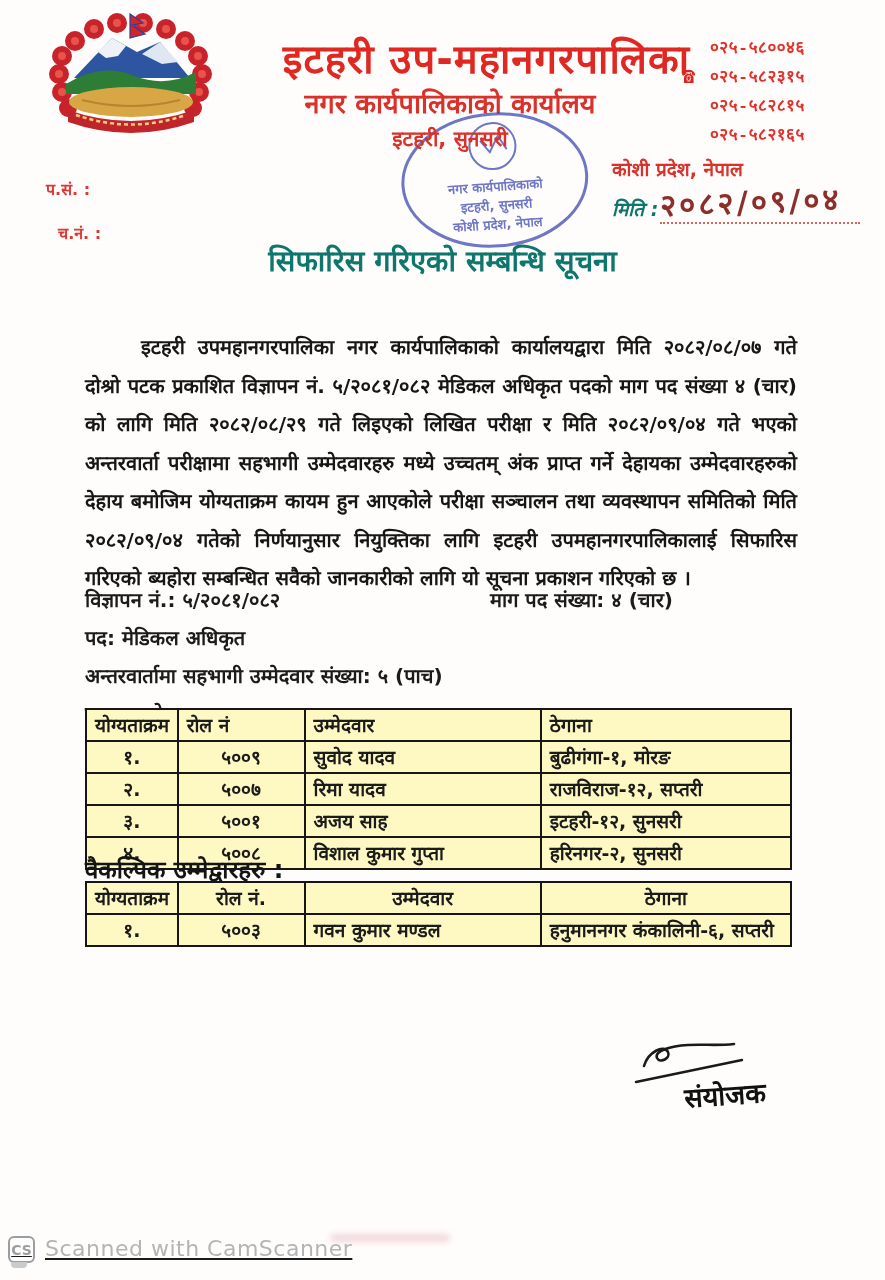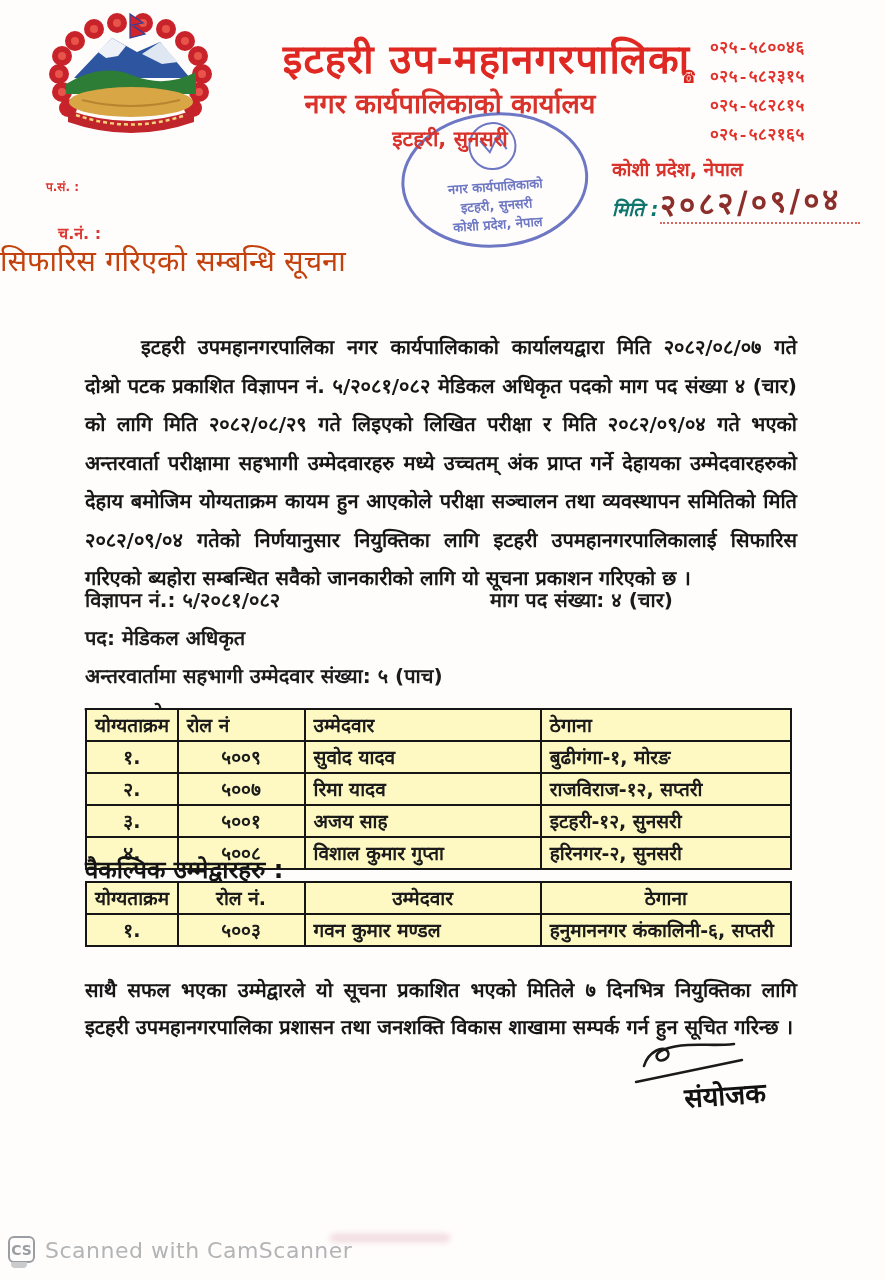--- a/index.html
+++ b/index.html
@@ -29,26 +29,26 @@
   .phone-icon { width:28px; font-size:22px; color:#d8261f; }
   .phone-num { font-size:17px; font-weight:bold; color:#e0322b; letter-spacing:.5px; }
   .province { position:absolute; left:612px; top:156px; font-size:19px; font-weight:bold; color:#d8322b; }
   .date-row { position:absolute; left:612px; top:196px; width:262px; }
   .date-label { font-size:19px; font-weight:bold; color:#0f766e;font-style:italic; }
   .date-dots { position:absolute; left:48px; top:26px; width:200px; border-bottom:2px dotted #d8655e; }
   .date-value {
     position:absolute; left:48px; top:-16px; font-size:31px; font-weight:bold;
     color:#8c2f2b; transform:rotate(-2deg); letter-spacing:3px; white-space:nowrap;
   }
-  .ref-no { position:absolute; left:46px; top:178px; font-size:12px; font-weight:bold; color:#da3a33; }
+  .ref-no { position:absolute; left:46px; top:178px; font-size:16px; font-weight:bold; color:#da3a33; }
   .ch-no  { position:absolute; left:46px; top:222px; font-size:16px; font-weight:bold; color:#da3a33;margin-left:12px; }
   
   .doc-title {
-    position:absolute; left:0; top:240px; width:885px; text-align:left;
-    font-size:29px; font-weight:normal; color:#c2410c;
+    position:absolute; left:0; top:240px; width:885px; text-align:center;
+    font-size:29px; font-weight:bold; color:#0f766e;
   }
   .body-para {
     position:absolute; left:85px; top:328px; width:712px;
     font-size:20px; font-weight:600; line-height:38.5px;
     text-align:justify; text-indent:56px; color:#161616;
   }
   .details { position:absolute; left:85px; top:586px; width:712px; font-size:20px; font-weight:600; }
   .details .line { position:relative; margin-bottom:11px; }
   .detail-right { position:absolute; left:405px; top:0; }
   
@@ -70,21 +70,21 @@
   }
   
   .signature-svg { position:absolute; left:630px; top:1038px; width:130px; height:50px; }
   .signatory {
     position:absolute; left:655px; top:1076px; width:140px; text-align:center;
     font-size:27px; font-weight:bold; color:#111; transform:rotate(-4deg);
   }
   
   .smudge { position:absolute; left:330px; top:1234px; width:120px; height:8px;
     background:#eccfd4; filter:blur(3px); border-radius:4px; opacity:.8; }
-  .cam-footer { position:absolute; left:8px; top:1236px; display:flex; align-items:flex-end; }
+  .cam-footer { position:absolute; left:8px; top:1236px; display:flex; align-items:flex-start;text-decoration:underline; }
   .cs-icon {
     width:27px; height:27px; border:2.5px solid #9a9ea3; border-radius:6px;
     color:#9a9ea3; font-size:14px; font-weight:bold; display:flex;
     align-items:center; justify-content:center; position:relative;
   }
   .cs-icon::after { content:""; position:absolute; left:1px; bottom:-7px; width:16px; height:6px;
     background:#c9cbcd; border-radius:0 0 4px 4px; }
   .cam-text { margin-left:10px; font-size:22px; color:#b3b4b6; letter-spacing:.5px; }
 </style>
 </head>
@@ -262,21 +262,20 @@
     <tbody>
         <tr>
           <td class="c0">१.</td>
           <td class="c1">५००३</td>
           <td class="c2">गवन कुमार मण्डल</td>
           <td class="c3">हनुमाननगर कंकालिनी-६, सप्तरी</td>
         </tr>
       </tbody>
   </table>
 
-  <div class="closing-para">साथै सफल भएका उम्मेद्वारले यो सूचना प्रकाशित भएको मितिले ७ दिनभित्र नियुक्तिका लागि इटहरी उपमहानगरपालिका प्रशासन तथा जनशक्ति विकास शाखामा सम्पर्क गर्न हुन सूचित गरिन्छ ।</div>
 
   <svg class="signature-svg" viewBox="0 0 130 50">
     <path d="M14 28 C18 14, 34 6, 38 14 C41 20, 30 26, 27 20 C24 13, 40 8, 58 7 C74 6, 86 8, 104 6" fill="none" stroke="#1a1a1a" stroke-width="2.6" stroke-linecap="round"></path>
     <path d="M6 44 L112 22" fill="none" stroke="#1a1a1a" stroke-width="2.4" stroke-linecap="round"></path>
   </svg>
   <div class="signatory">संयोजक</div>
 
   <div class="smudge"></div>
   <div class="cam-footer">
     <div class="cs-icon">CS</div>

